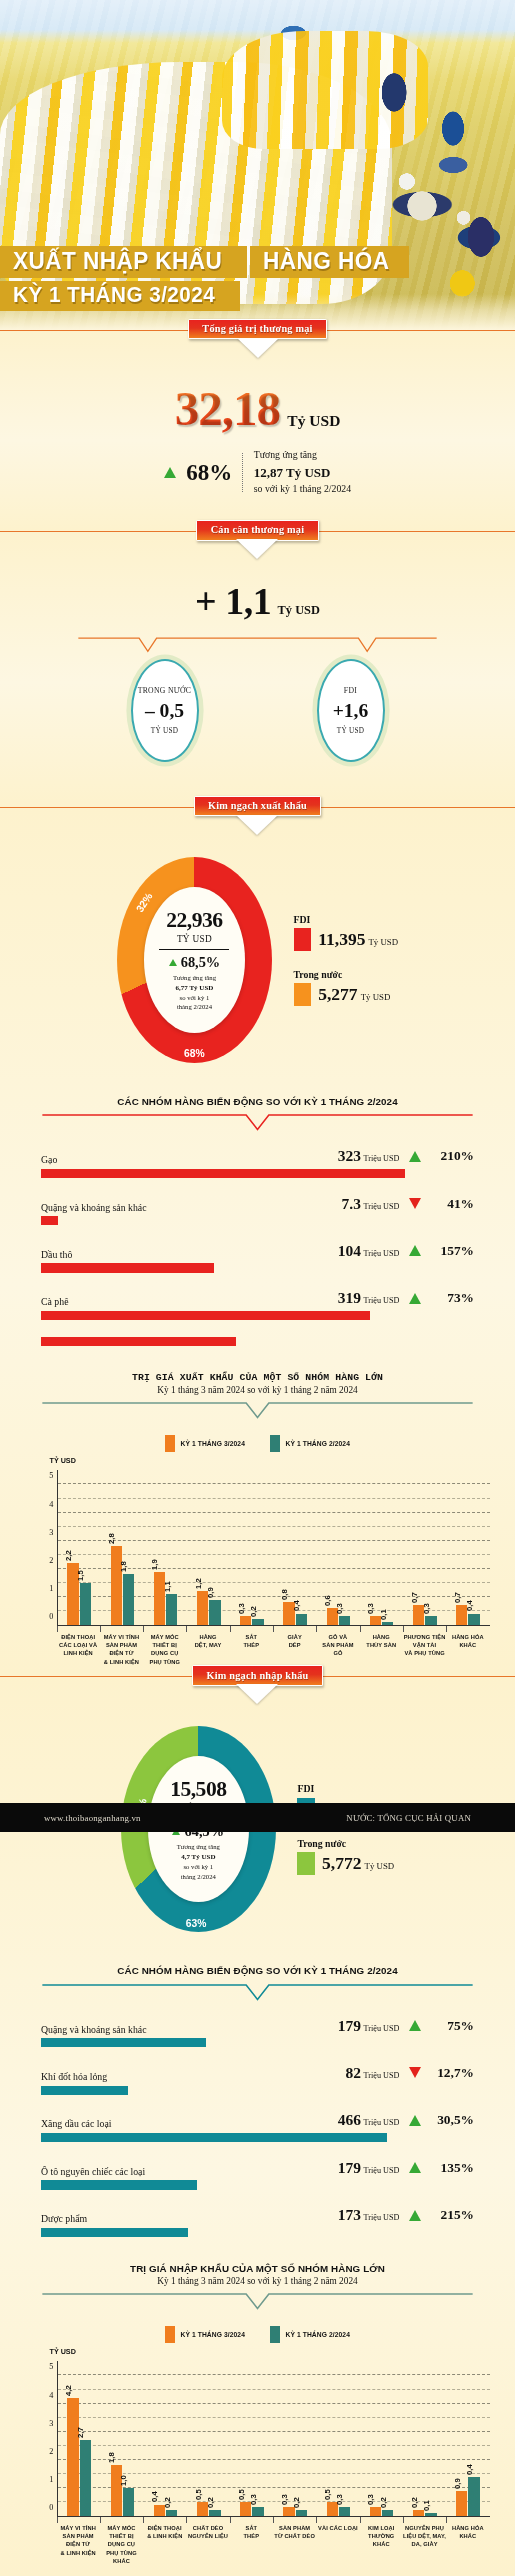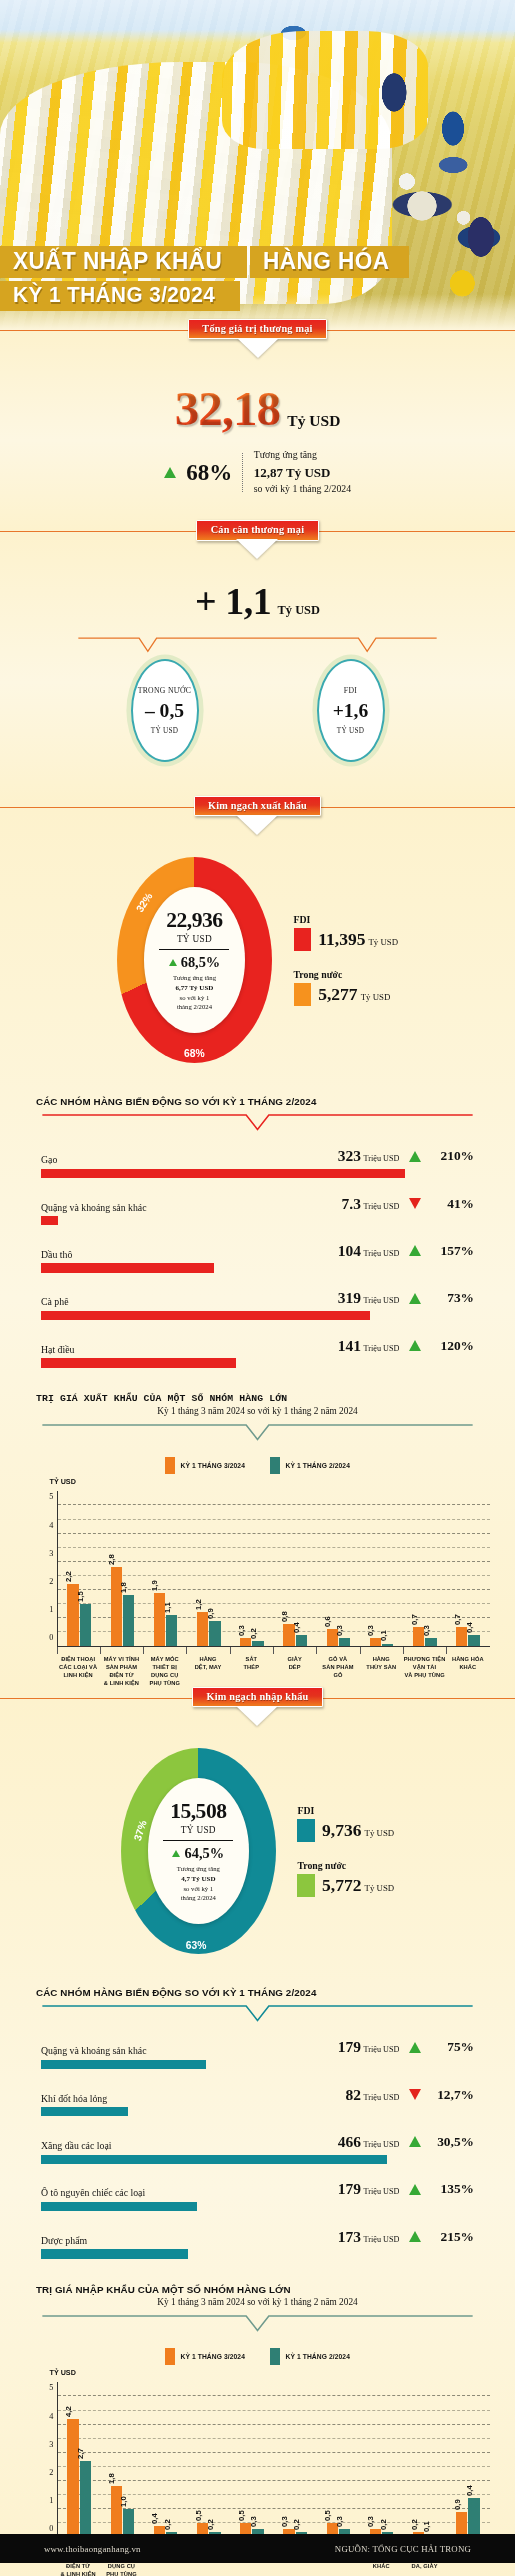--- a/index.html
+++ b/index.html
@@ -3,21 +3,21 @@
 <meta charset="utf-8">
 <style>
   * { box-sizing: border-box; margin:0; padding:0; }
   body {
     width:515px; height:2576px;
     font-family: "Liberation Sans", sans-serif;
     background:#fdf6dd;
     overflow:hidden;
     position:relative;
   }
-  .page { width:515px; height:2563px; position:relative; }
+  .page { width:515px; height:1832px; position:relative; }
 
   
   .hero { position:relative; width:515px; height:330px; overflow:hidden; }
   .hero-photo { position:absolute; inset:0; overflow:hidden;
     background:
       radial-gradient(ellipse 72px 31px at 82% 62%, #2b3a6b 0%, #2b3a6b 40%, transparent 42%),
       radial-gradient(ellipse 46px 26px at 93% 72%, #1e3f7a 0%, #1e3f7a 45%, transparent 47%),
       radial-gradient(ellipse 36px 20.6px at 73% 80%, #30457e 0%, #30457e 45%, transparent 47%),
       radial-gradient(ellipse 31px 17.5px at 88% 50%, #3a5fa0 0%, #3a5fa0 45%, transparent 47%),
       radial-gradient(ellipse 27px 15.5px at 57% 10%, #2f6fb5 0%, #2f6fb5 45%, transparent 47%),
@@ -132,22 +132,22 @@
   .d-note b { font-size:7px; }
   .donut-lbl { position:absolute; font-family:"Liberation Sans",sans-serif; font-weight:bold; color:#fff; font-size:10.3px; }
   .legend-col { display:flex; flex-direction:column; gap:17.5px; }
   .lg-title { font-family:"Liberation Serif", serif; font-weight:bold; font-size:9.8px; color:#111; margin-bottom:3.1px; }
   .lg-row { display:flex; align-items:center; gap:7.2px; }
   .lg-sw { width:17.5px; height:23px; }
   .lg-val { font-family:"Liberation Serif", serif; font-weight:bold; font-size:17.5px; color:#111; }
   .lg-unit { font-family:"Liberation Serif", serif; font-size:8.8px; color:#111; margin-left:3.1px; }
 
   
-  .sec-head { text-align:left; font-family:"Liberation Sans", sans-serif; font-weight:bold;
-    font-size:9.8px; color:#111; letter-spacing:0.1px; padding-top:28px;margin-left:36px; }
+  .sec-head { text-align:center; font-family:"Liberation Sans", sans-serif; font-weight:bold;
+    font-size:9.8px; color:#111; letter-spacing:0.1px; padding-top:28px; }
   .sec-head-2 { text-align:center; font-family:"Liberation Serif", serif; font-size:9.3px; color:#111; margin-top:2.1px; }
   .divider { width:433px; margin:7.2px auto 0; }
   .clist { width:433px; margin:13.4px auto 0; }
   .crow { position:relative; margin-bottom:16.5px; }
   .crow-top { display:flex; align-items:flex-end; justify-content:space-between; }
   .cname { font-family:"Liberation Serif", serif; font-size:9.8px; color:#111; }
   .cright { display:flex; align-items:center; gap:9.3px; }
   .cval { font-family:"Liberation Serif", serif; font-weight:bold; font-size:15.5px; color:#111; }
   .cunit { font-family:"Liberation Serif", serif; font-size:8.2px; color:#111; margin-left:2.6px; }
   .cchg { font-family:"Liberation Serif", serif; font-weight:bold; font-size:13.4px; color:#111; min-width:44px; text-align:right;}
@@ -369,28 +369,20 @@
               <div class="tri-up"></div>
               <div class="cchg">73%</div>
             </div>
           </div>
           <div class="cbarline">
             <div class="cdots"></div>
             <div class="cbar" style="width:76%;background:#e8231f;"></div>
           </div>
         </div>
         <div class="crow">
-          <div class="crow-top">
-            <div class="cname">Hạt điều</div>
-            <div class="cright">
-              <div><span class="cval">141</span><span class="cunit">Triệu USD</span></div>
-              <div class="tri-up"></div>
-              <div class="cchg">120%</div>
-            </div>
-          </div>
           <div class="cbarline">
             <div class="cdots"></div>
             <div class="cbar" style="width:45%;background:#e8231f;"></div>
           </div>
         </div>
       </div>
 
     <div class="sec-head" style="padding-top:9.3px;font-family:Liberation Mono, monospace;">TRỊ GIÁ XUẤT KHẨU CỦA MỘT SỐ NHÓM HÀNG LỚN</div>
     <div class="sec-head-2">Kỳ 1 tháng 3 năm 2024 so với kỳ 1 tháng 2 năm 2024</div>
     <div class="divider">
@@ -861,16 +853,16 @@
           <div class="xtk">
             <span>HÀNG HÓA</span>
             <span>KHÁC</span>
           </div>
         </div>
     </div>
   </div>
 
   <div class="footer">
     <span>www.thoibaonganhang.vn</span>
-    <span>NGUỒN: TỔNG CỤC HẢI TRONG</span>
+    <span>NƯỚC: TỔNG CỤC HẢI QUAN</span>
   </div>
 </div>
 
 
 </body></html>

